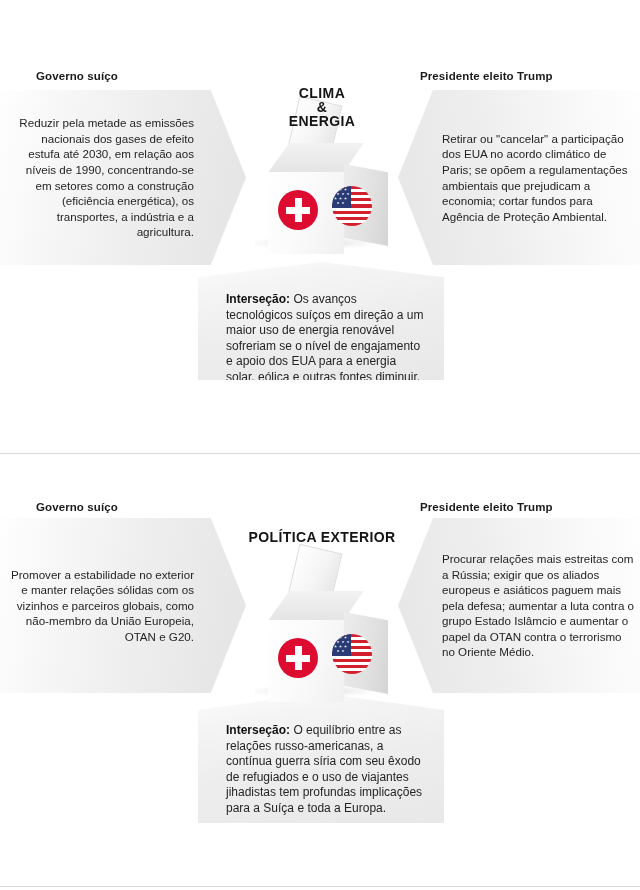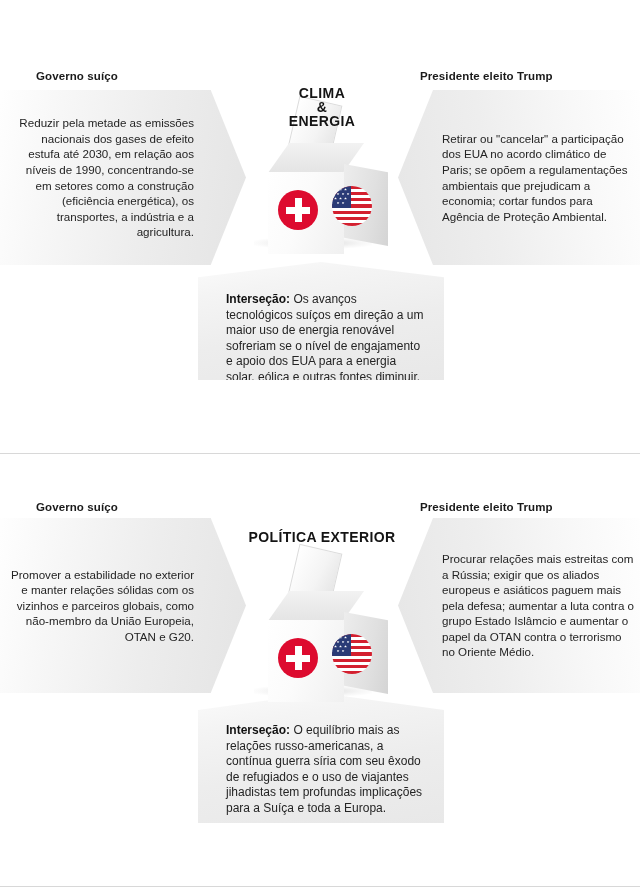--- a/index.html
+++ b/index.html
@@ -298,19 +298,19 @@
             <s style="left:12px;top:11px"></s>
           <s style="left:4.5px;top:15.5px"></s>
             <s style="left:9.5px;top:15.5px"></s>
         </div>
       </div>
     </div>
 
     <div class="callout-bottom" style="left:198px; top:240px; width:246px; height:130px;">
       <div class="body">
         <b>Interseção:</b>
-        <span>O equilíbrio mais as relações russo-americanas, a contínua guerra síria com seu êxodo de refugiados e o uso de viajantes jihadistas tem profundas implicações para a Suíça e toda a Europa.</span>
+        <span>O equilíbrio entre as relações russo-americanas, a contínua guerra síria com seu êxodo de refugiados e o uso de viajantes jihadistas tem profundas implicações para a Suíça e toda a Europa.</span>
       </div>
     </div>
   </div>
 
   <div class="divider" id="divider-bottom"></div>
 </div>
 
 </body></html>

